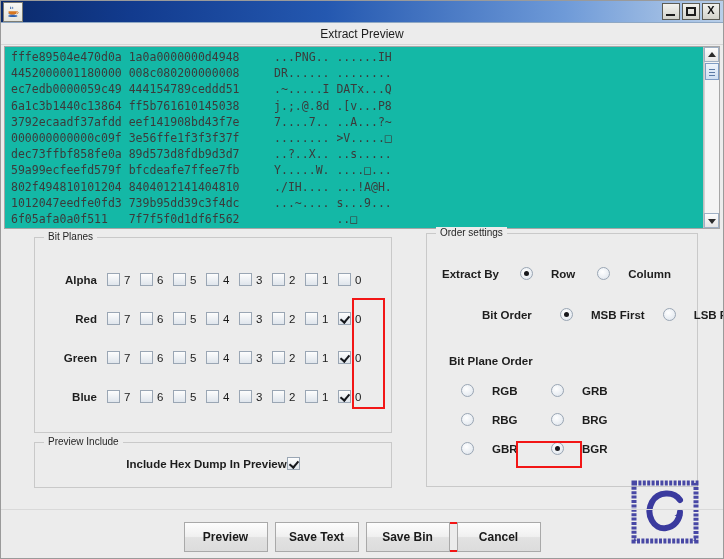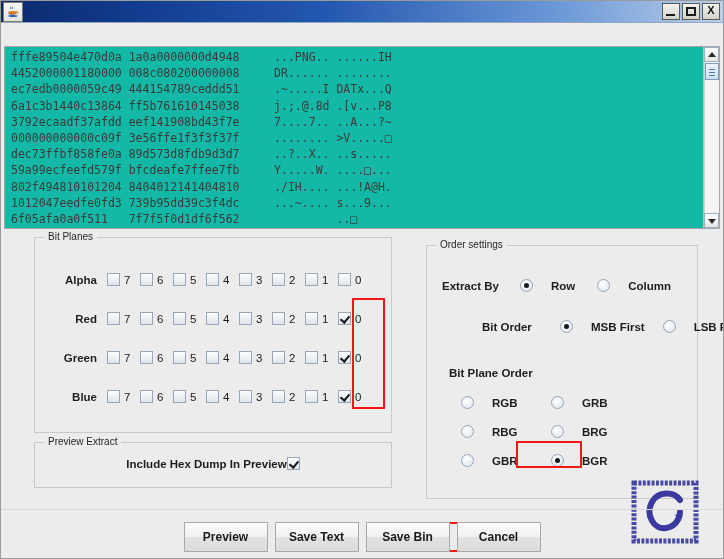--- a/index.html
+++ b/index.html
@@ -148,21 +148,21 @@
     position: absolute;
     top: -7px; left: 9px;
     background: #ececec;
     padding: 0 4px;
     font-size: 10px;
     color: #262626;
     white-space: nowrap;
   }
 
   #panel-bitplanes { left: 33px; top: 236px; width: 358px; height: 196px; }
-  #panel-order     { left: 425px; top: 244px; width: 272px; height: 254px; }
+  #panel-order     { left: 425px; top: 232px; width: 272px; height: 254px; }
   #panel-preview   { left: 33px; top: 441px; width: 358px; height: 46px; }
 
   
   .bp-grid {
     position: absolute;
     left: 0; top: 22px; right: 0;
   }
   .bp-row {
     display: flex; align-items: center;
     height: 39px;
@@ -317,20 +317,21 @@
         </div>
       <div class="winbtn max">
           <span class="mk"></span>
         </div>
       <div class="winbtn close">
           <span class="mk">X</span>
         </div>
     </div>
   </div>
 
+  <div class="dlg-title">Extract Preview</div>
 
   <div class="hexwrap">
     <div class="hexpane" id="hexpane">
         <div class="hexline">fffe89504e470d0a 1a0a0000000d4948     ...PNG.. ......IH</div>
         <div class="hexline">4452000001180000 008c080200000008     DR...... ........</div>
         <div class="hexline">ec7edb0000059c49 444154789ceddd51     .~.....I DATx...Q</div>
         <div class="hexline">6a1c3b1440c13864 ff5b761610145038     j.;.@.8d .[v...P8</div>
         <div class="hexline">3792ecaadf37afdd eef141908bd43f7e     7....7.. ..A...?~</div>
         <div class="hexline">000000000000c09f 3e56ffe1f3f3f37f     ........ &gt;V.....□</div>
         <div class="hexline">dec73ffbf858fe0a 89d573d8fdb9d3d7     ..?..X.. ..s.....</div>
@@ -564,21 +565,21 @@
           </span>
           <span class="ritem">
             <span class="radio on"></span>
             <span class="rlab">BGR</span>
           </span>
         </div>
       </div>
   </div>
 
   <div class="panel" id="panel-preview">
-    <span class="legend">Preview Extract</span>
+    <span class="legend">Preview Include</span>
     <div class="pv-row">
       <span class="pv-label">Include Hex Dump In Preview</span>
       <span class="cbx checked"></span>
     </div>
   </div>
 
   <div class="hl" id="hl-bitplane0"></div>
   <div class="hl" id="hl-bgr"></div>
   <div class="hl" id="hl-savebin"></div>
 

